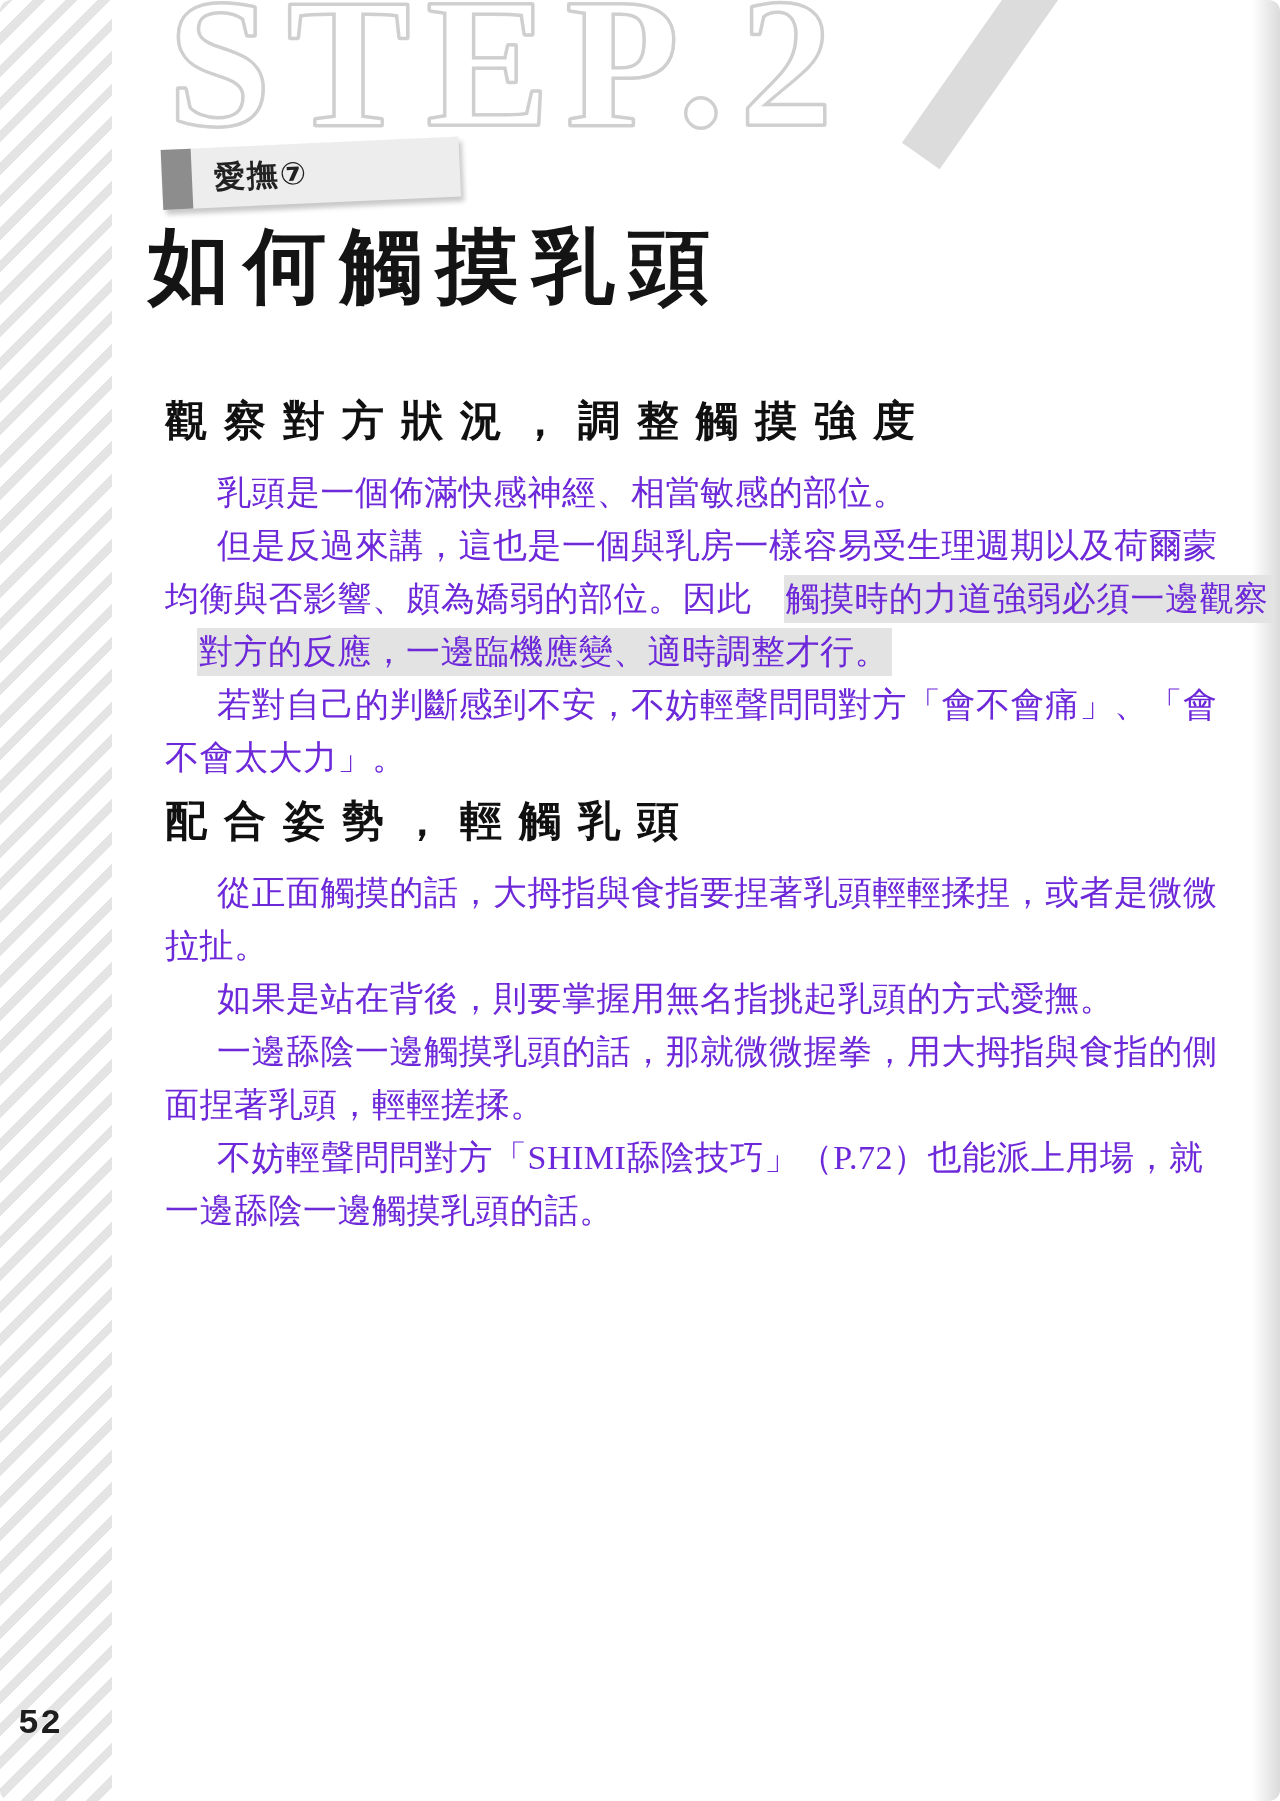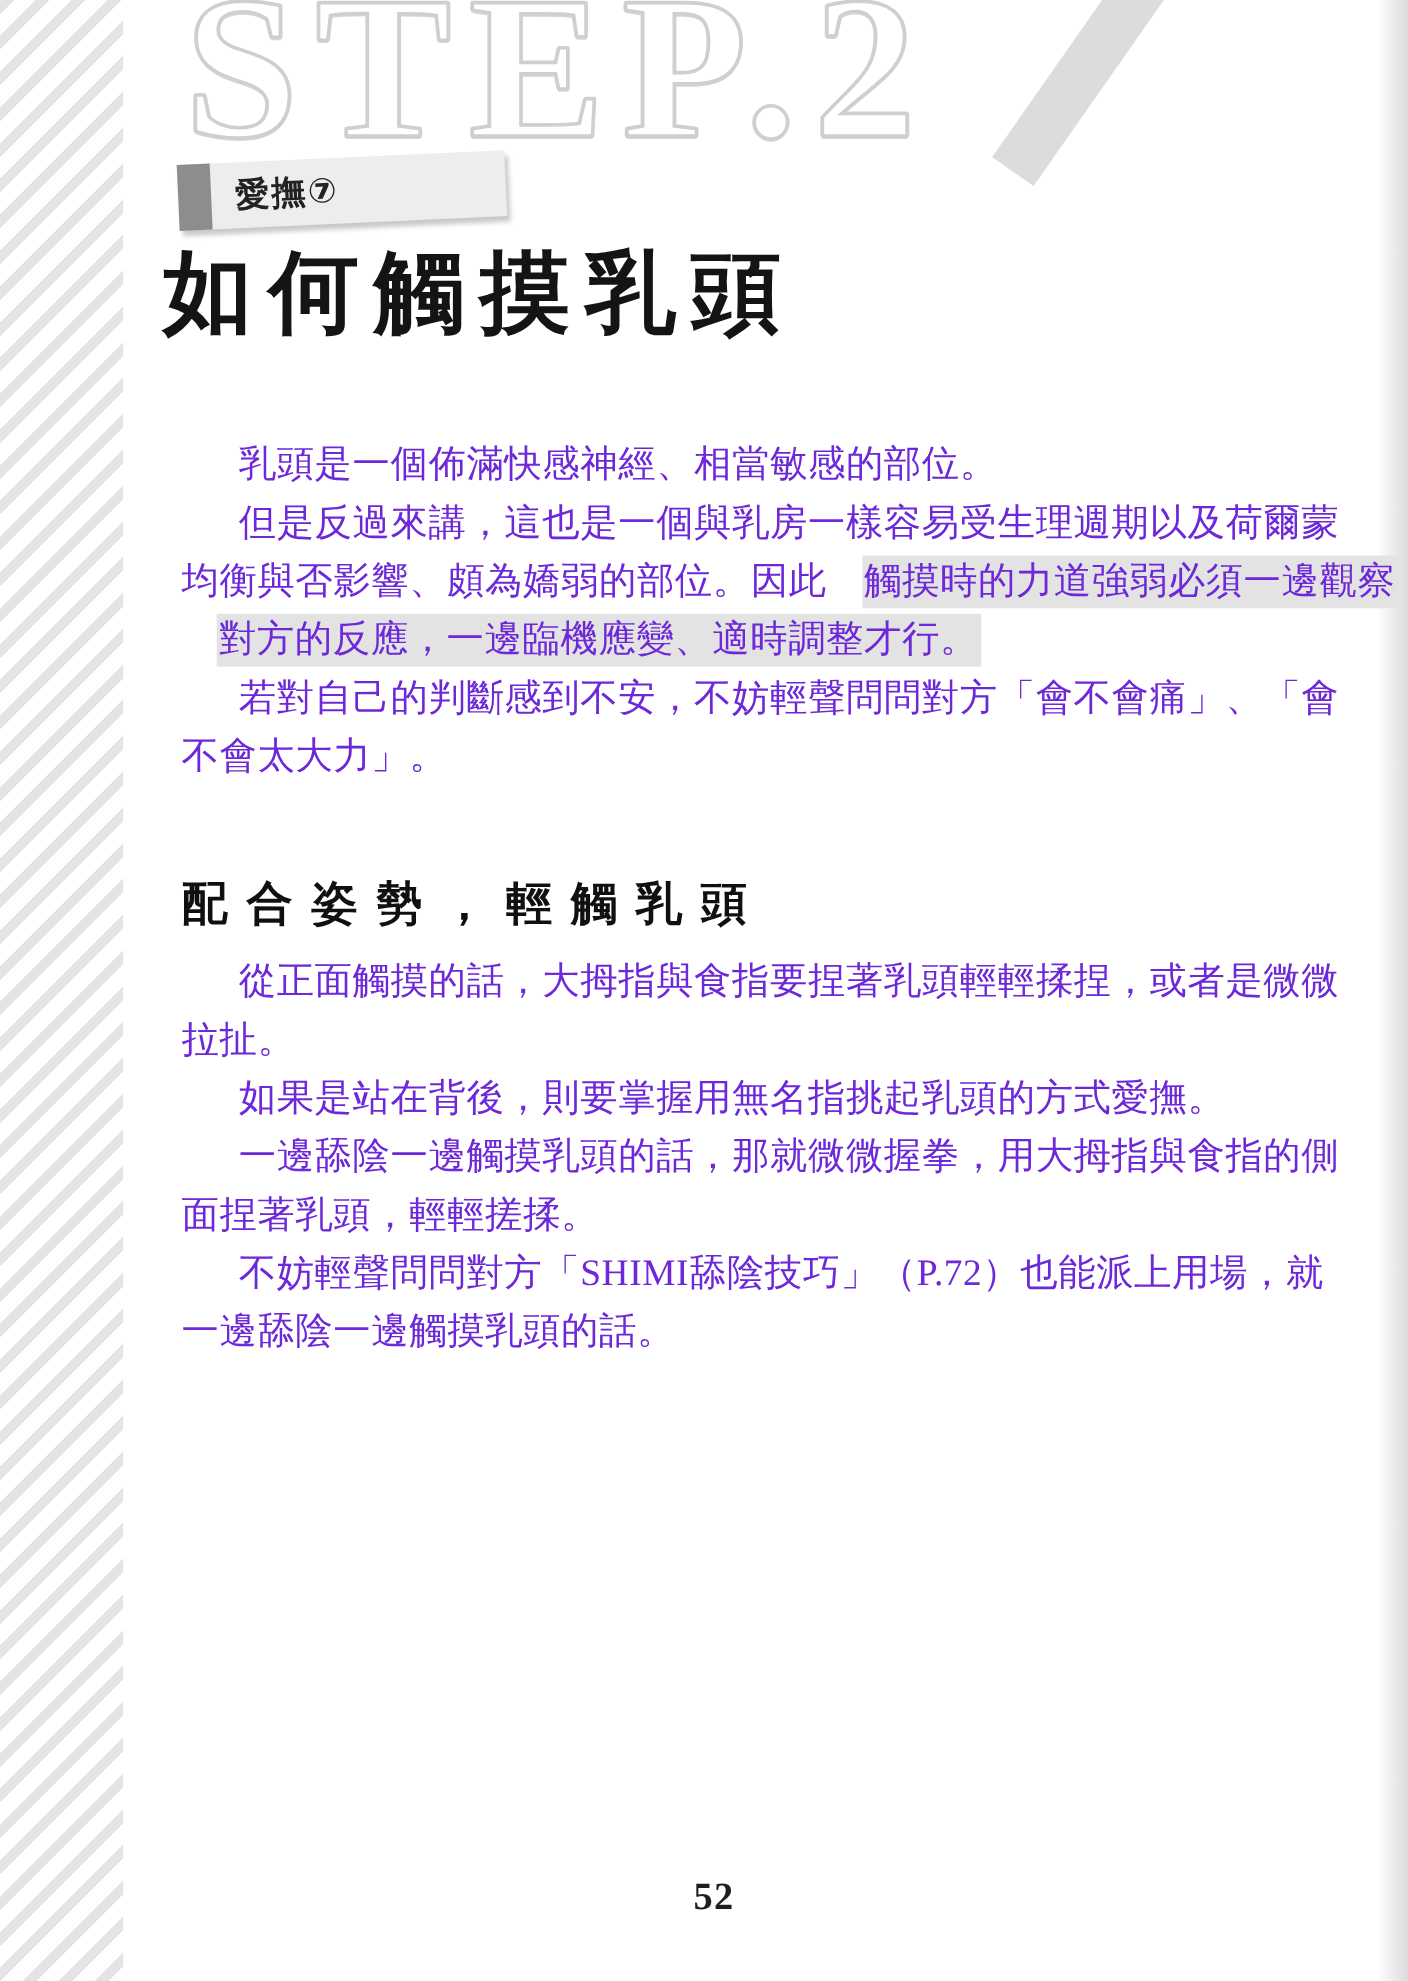--- a/index.html
+++ b/index.html
@@ -1,18 +1,18 @@
 <!DOCTYPE html>
 <html><head>
 <meta charset="utf-8">
 <style>
   html,body{margin:0;padding:0;background:#fff;}
   .page{
     position:relative;width:1280px;height:1801px;background:#ffffff;
-    overflow:hidden;font-family:"Liberation Serif","DejaVu Serif",serif;
+    overflow:hidden;font-family:"Liberation Serif","DejaVu Serif",serif;border-radius:11px;
   }
   
   .stripes{
     position:absolute;left:0;top:0;bottom:0;width:112px;
     background:repeating-linear-gradient(135deg,#e4e4e4 0 9px,#ffffff 9px 23px);
   }
   
   .edge-right{
     position:absolute;right:0;top:0;bottom:0;width:28px;
     background:linear-gradient(to right,rgba(200,200,200,0),rgba(175,175,175,.45));
@@ -60,22 +60,22 @@
     line-height:50px;margin:0 0 20px 0;white-space:nowrap;
   }
   .bline{
     font-size:34px;line-height:53px;height:53px;color:#6d28d9;
     letter-spacing:0.5px;white-space:nowrap;
   }
   .bline.indent{padding-left:52px;}
   .hl{background:#e3e3e3;padding:5px 3px 6px 2px;margin-left:32px;}
   
   .pagenum{
-    position:absolute;left:0;right:0;top:1704px;text-align:center;
-    font-family:Liberation Serif, serif;
+    position:absolute;left:0;right:0;top:1704px;
+    font-family:Liberation Mono, monospace;
     font-size:35px;font-weight:700;color:#1e1e1e;letter-spacing:1px;
     padding-left:18px;
   }
 </style>
 </head>
 <body>
 
 <div class="page">
   <div class="stripes"></div>
   <div class="corner-slash"></div>
@@ -84,20 +84,21 @@
   <div class="step">STEP.2</div>
 
   <div class="tag">
     <div class="tag-block"></div>
     <div class="tag-text">愛撫⑦</div>
   </div>
 
   <div class="title">如何觸摸乳頭</div>
 
   <div class="section" id="sec0">
+      <div class="sec-heading">觀察對方狀況，調整觸摸強度</div>
       <div class="bline indent"><span>乳頭是一個佈滿快感神經、相當敏感的部位。</span></div>
       <div class="bline indent"><span>但是反過來講，這也是一個與乳房一樣容易受生理週期以及荷爾蒙</span></div>
       <div class="bline"><span>均衡與否影響、頗為嬌弱的部位。因此</span><span class="hl">觸摸時的力道強弱必須一邊觀察</span></div>
       <div class="bline"><span class="hl">對方的反應，一邊臨機應變、適時調整才行。</span></div>
       <div class="bline indent"><span>若對自己的判斷感到不安，不妨輕聲問問對方「會不會痛」、「會</span></div>
       <div class="bline"><span>不會太大力」。</span></div>
     </div>
   <div class="section" id="sec1">
       <div class="sec-heading">配合姿勢，輕觸乳頭</div>
       <div class="bline indent"><span>從正面觸摸的話，大拇指與食指要捏著乳頭輕輕揉捏，或者是微微</span></div>

